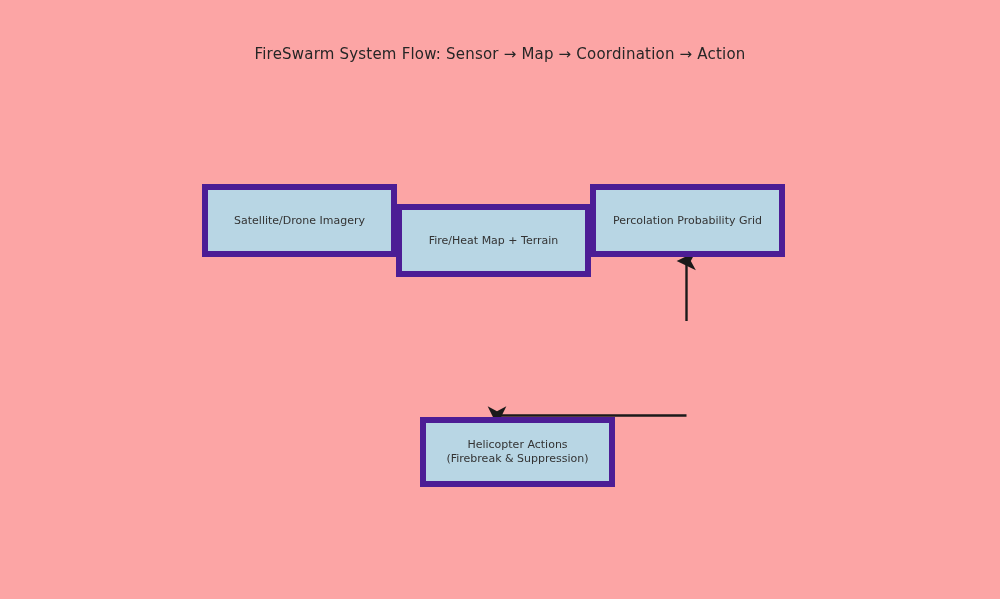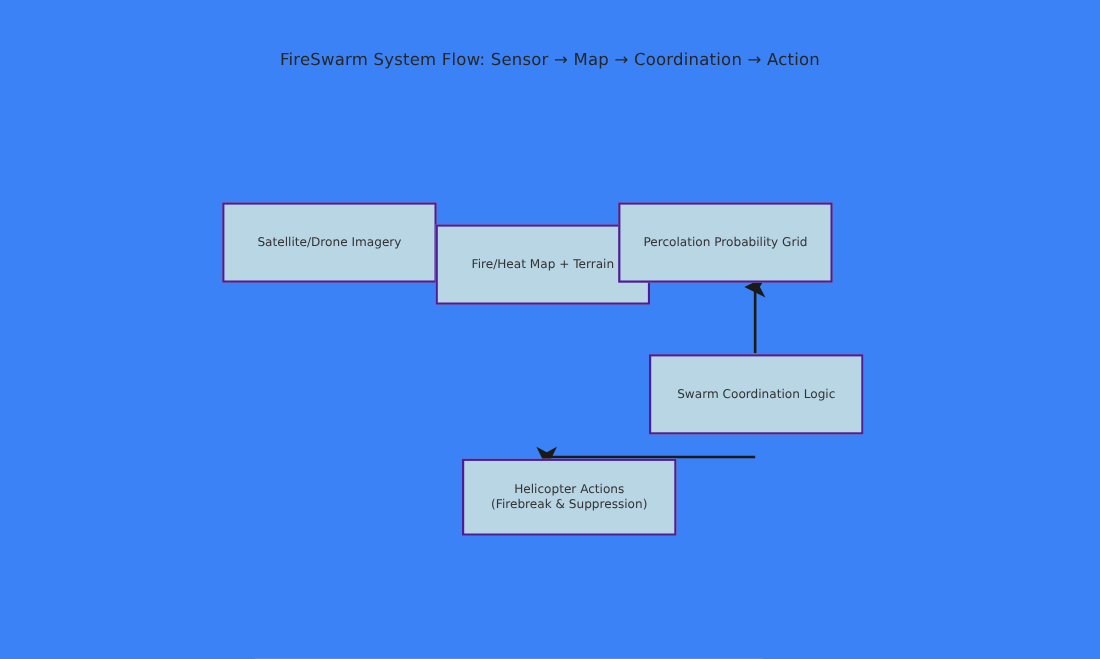--- a/index.html
+++ b/index.html
@@ -12,51 +12,51 @@
     height: 599px;
     position: relative;
     overflow: hidden;
     font-family: "DejaVu Sans", sans-serif;
   }
   #canvas {
     position: absolute;
     left: 0; top: 0;
     width: 1000px;
     height: 599px;
-    background: #3b82f6;
+    background: #fca5a5;
   }
   .title {
     position: absolute;
     left: 0;
     top: 45px;
     width: 1000px;
     text-align: center;
     font-size: 15px;
     color: #262626;
     letter-spacing: 0.2px;
     white-space: pre;
   }
   .node {
     position: absolute;
     box-sizing: border-box;
     background: #b8d6e4;
-    border: 2px solid #4c1d95;
+    border: 6px solid #4c1d95;
     color: #333333;
     font-size: 11px;
     line-height: 14px;
     display: flex;
     align-items: center;
     justify-content: center;
     text-align: center;
     white-space: pre-line;
   }
   
   #node-sensor   { left: 202px; top: 184px; width: 195px; height: 73px; }
   #node-map      { left: 396px; top: 184px; width: 195px; height: 73px; margin-top: 20px; }
-  #node-grid     { left: 562px; top: 184px; width: 195px; height: 73px; }
+  #node-grid     { left: 590px; top: 184px; width: 195px; height: 73px; }
   #node-swarm    { left: 590px; top: 322px; width: 195px; height: 73px; }
   #node-heli     { left: 396px; top: 417px; width: 195px; height: 70px; margin-left: 24px; }
 
   .edge-layer {
     position: absolute;
     left: 0; top: 0;
     width: 1000px;
     height: 599px;
     pointer-events: none;
   }
@@ -92,22 +92,19 @@
   </div>
 
   <div class="node" id="node-map">
     <span>Fire/Heat Map + Terrain</span>
   </div>
 
   <div class="node" id="node-grid">
     <span>Percolation Probability Grid</span>
   </div>
 
-  <div class="node" id="node-swarm">
-    <span>Swarm Coordination Logic</span>
-  </div>
 
   <div class="node" id="node-heli">
     <span>Helicopter Actions
 (Firebreak &amp; Suppression)</span>
   </div>
 
 </div>
 
 </body></html>

